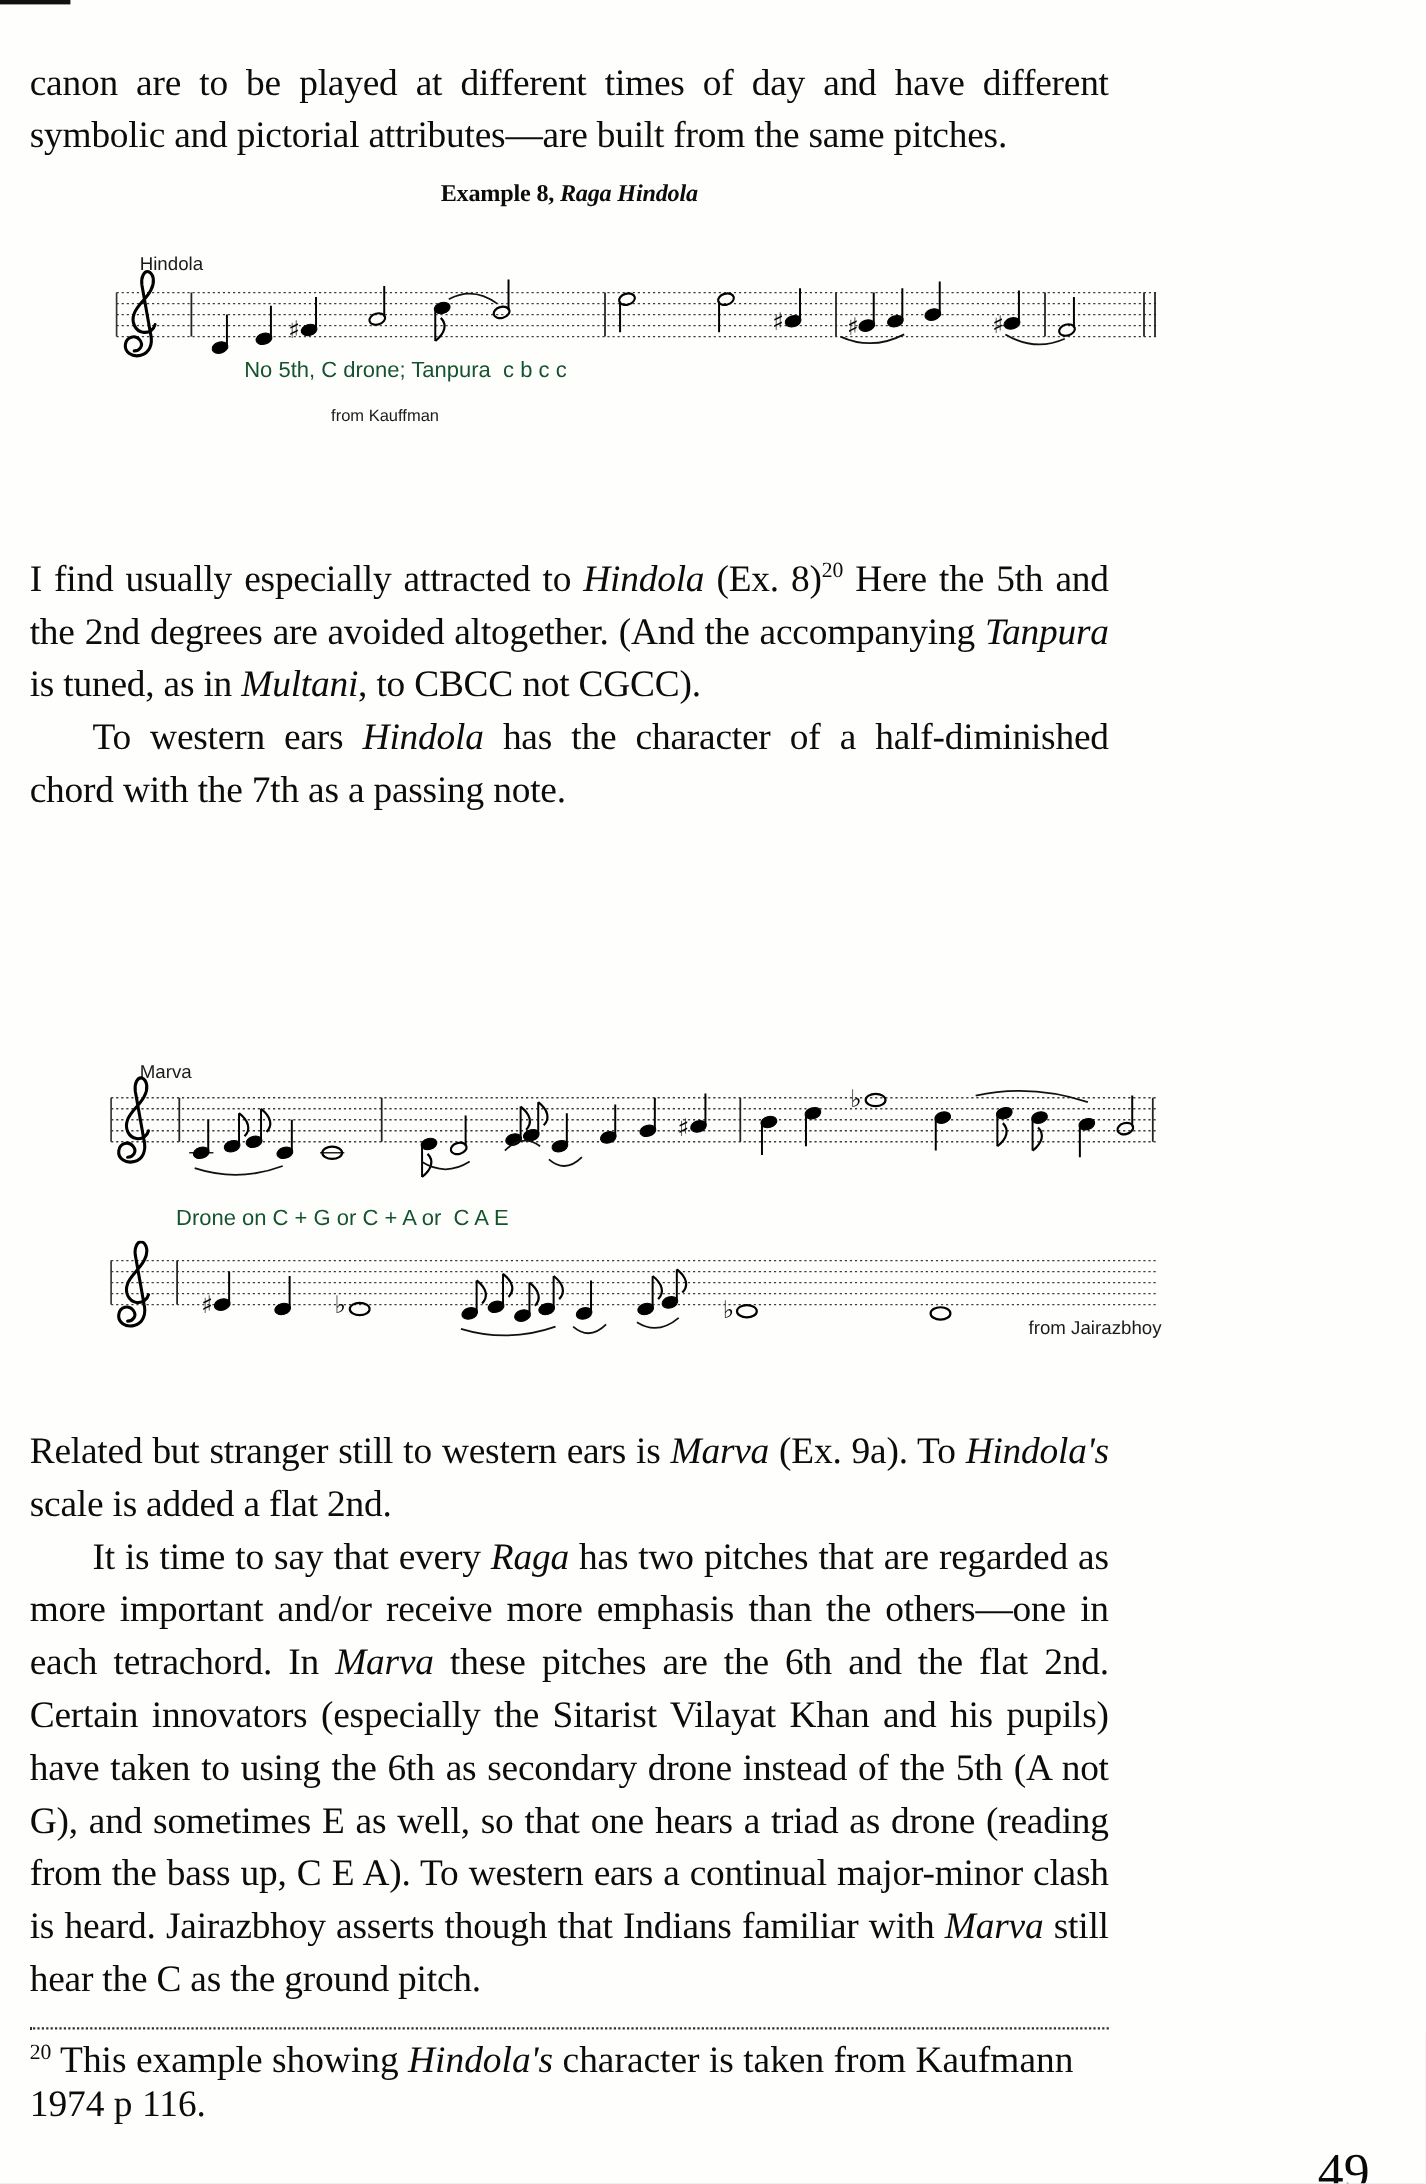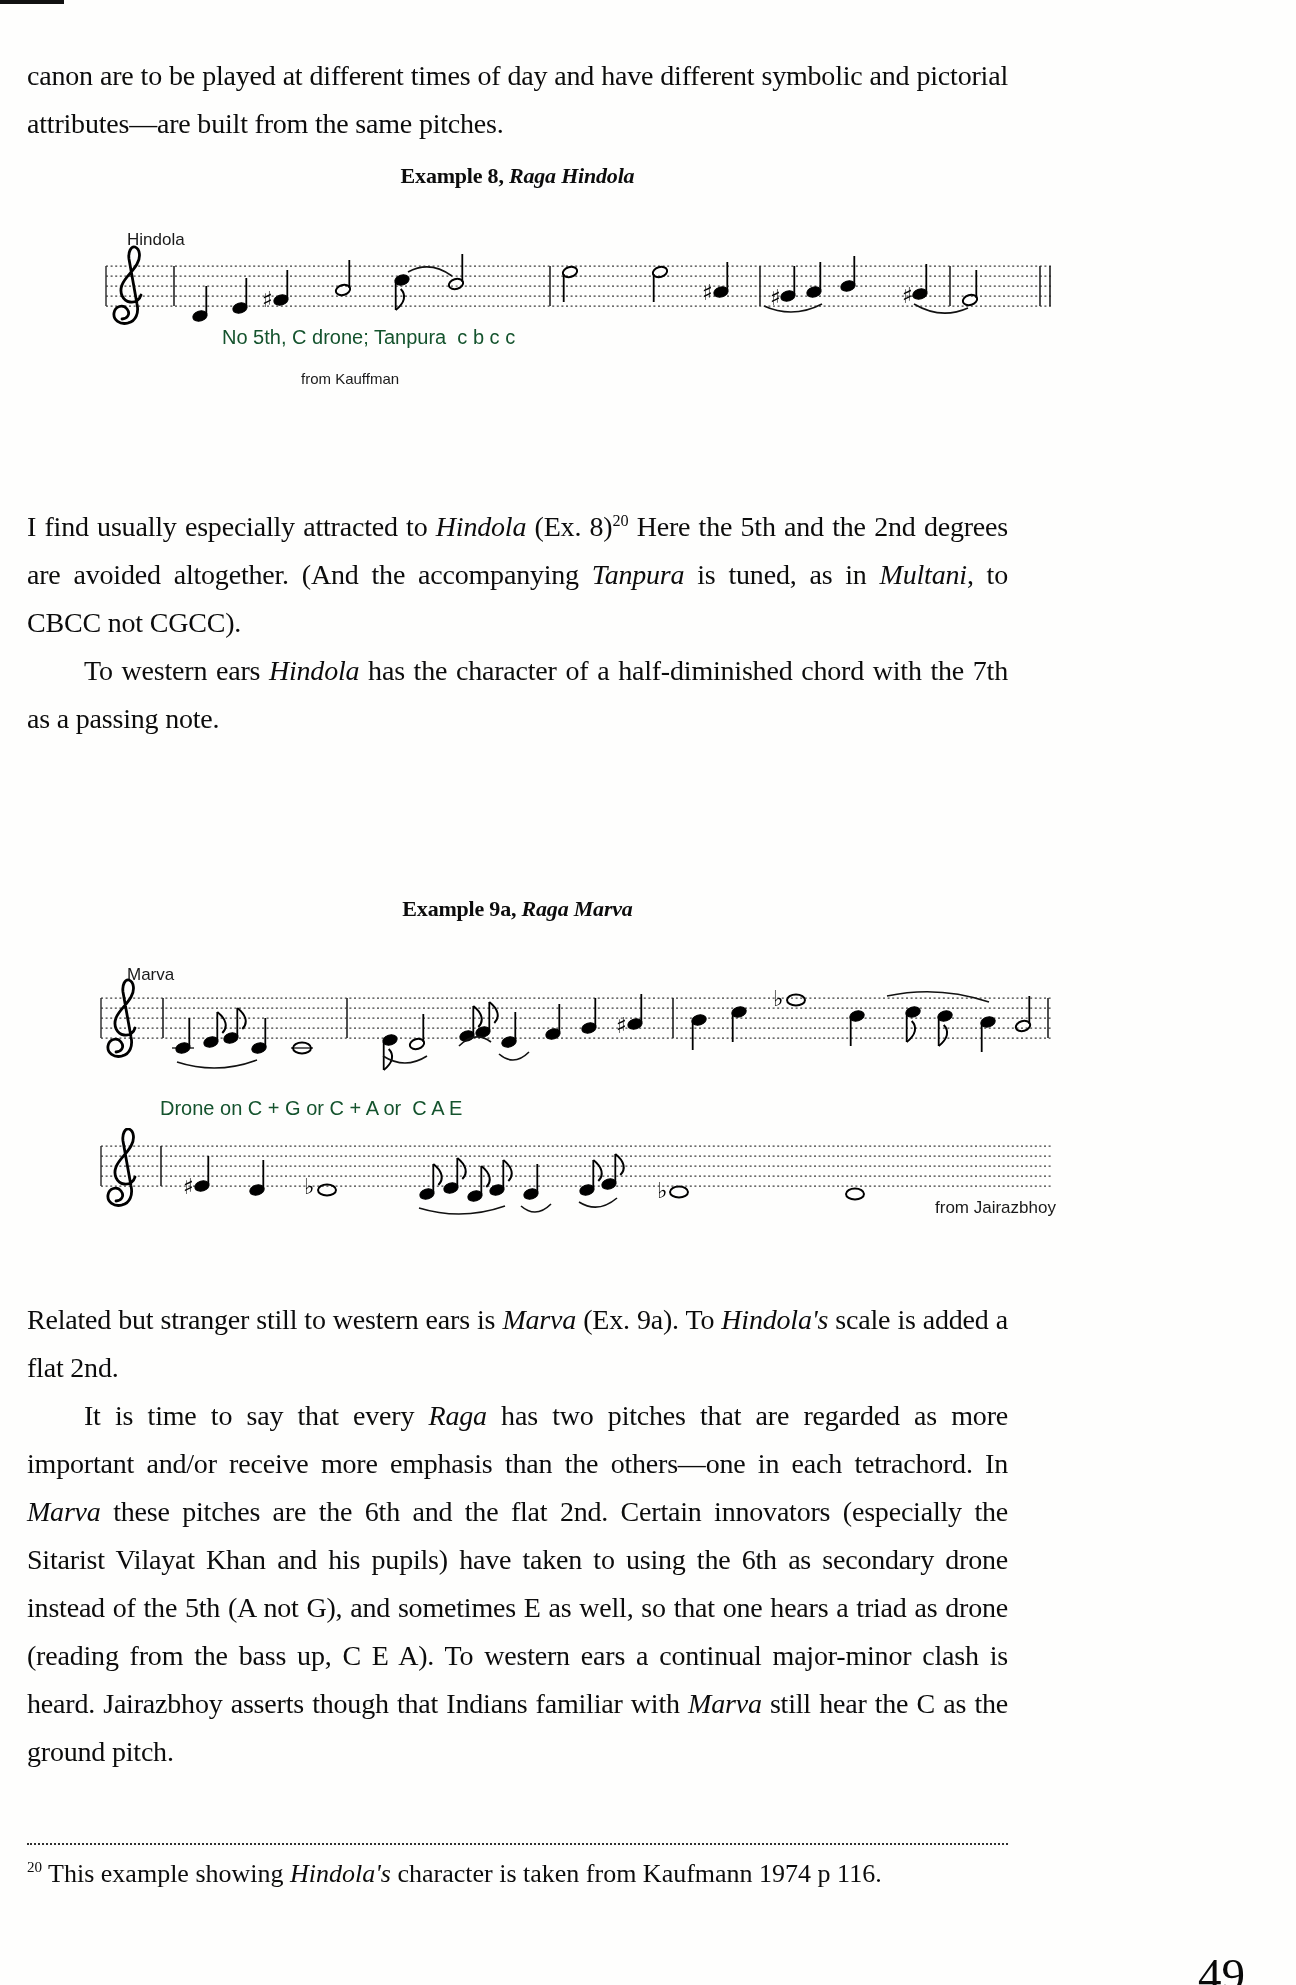--- a/index.html
+++ b/index.html
@@ -1,21 +1,21 @@
 <!DOCTYPE html>
 <html><head>
 <meta charset="utf-8">
 <style>
   html,body{margin:0;padding:0;background:#e8e8e8;}
   .page{
     position:relative;width:1296px;height:1985px;background:#fefefd;
     font-family:"Liberation Serif", serif;color:#0c0c0c;overflow:hidden;
     margin:0 auto;
   }
-  .para{position:absolute;left:27px;width:981px;font-size:28px;line-height:48px;
+  .para{position:absolute;left:27px;width:981px;font-size:34px;line-height:48px;
         text-align:justify;letter-spacing:-0.2px;}
   .para p{margin:0;}
   .indent{text-indent:57px;}
   .ex-heading{position:absolute;left:27px;width:981px;text-align:center;
               font-size:22px;font-weight:bold;margin:0;letter-spacing:-0.2px;}
   .it{font-style:italic;}
   sup{font-size:58%;line-height:0;}
   .staff-label{position:absolute;font-family:"Liberation Sans", sans-serif;
                font-size:17px;color:#1a1a1a;}
   .music-caption{position:absolute;font-family:"Liberation Sans", sans-serif;
@@ -24,21 +24,21 @@
                 font-size:15px;color:#1a1a1a;}
   .music-source2{position:absolute;font-family:"Liberation Sans", sans-serif;
                  font-size:17px;color:#1a1a1a;}
   .staff-svg{position:absolute;}
   #staff-hindola{left:100px;top:244px;}
   #staff-marva1{left:95px;top:978px;}
   #staff-marva2{left:95px;top:1128px;}
   .footnote-rule{position:absolute;left:27px;top:1843px;width:981px;
                  border-top:2px dotted #2f2f2f;height:0;}
   .footnote{position:absolute;left:27px;top:1854px;width:981px;
-            font-size:26px;line-height:40px;}
+            font-size:34px;line-height:40px;}
   .page-number{position:absolute;left:1198px;top:1948px;font-size:47px;color:#090909;}
   .scan-artifact{position:absolute;left:0;top:0;width:64px;height:4px;background:#111;}
 </style>
 </head>
 <body>
 
 <div class="page">
 
   <div class="scan-artifact"></div>
 
@@ -101,21 +101,20 @@
       <line x1="950" y1="22" x2="950" y2="62" stroke="#222" stroke-width="1.6"></line>
     </svg>
   <div class="music-caption" style="left:222px;top:326px;">No 5th, C drone; Tanpura  c b c c</div>
   <div class="music-source" style="left:256px;top:370px;margin-left:45px;">from Kauffman</div>
 
   <div class="para" style="top:503px;">
     <p><span>I find usually especially attracted to </span><span class="it">Hindola</span><span> (Ex. 8)</span><sup>20</sup><span> Here the 5th and the 2nd degrees are avoided altogether. (And the accompanying </span><span class="it">Tanpura</span><span> is tuned, as in </span><span class="it">Multani</span><span>, to CBCC not CGCC).</span></p>
     <p class="indent"><span>To western ears </span><span class="it">Hindola</span><span> has the character of a half-diminished chord with the 7th as a passing note.</span></p>
   </div>
 
-  <h2 class="ex-heading" style="top:896px;"><span>Example 9a, </span><span class="it">Raga Marva</span></h2>
 
   <div class="staff-label" style="left:127px;top:965px;">Marva</div>
   <svg id="staff-marva1" class="staff-svg" width="965" height="105" viewBox="0 0 965 105">
       <line x1="6" y1="20" x2="958" y2="20" stroke="#3c3c3c" stroke-width="1.25" stroke-dasharray="2 2.6"></line>
       <line x1="6" y1="30" x2="958" y2="30" stroke="#3c3c3c" stroke-width="1.25" stroke-dasharray="2 2.6"></line>
       <line x1="6" y1="40" x2="958" y2="40" stroke="#3c3c3c" stroke-width="1.25" stroke-dasharray="2 2.6"></line>
       <line x1="6" y1="50" x2="958" y2="50" stroke="#3c3c3c" stroke-width="1.25" stroke-dasharray="2 2.6"></line>
       <line x1="6" y1="60" x2="958" y2="60" stroke="#3c3c3c" stroke-width="1.25" stroke-dasharray="2 2.6"></line>
       <line x1="6" y1="20" x2="6" y2="60" stroke="#333" stroke-width="1.5"></line>
       <path d="M20 78 C12 80 5 75 6 68 C7 61 15 59 19 64 C23 69 19 74 14 74 M20 78 C28 76 31 68 29 59 L21 14 C20 7 23 1 27 2 C32 4 33 12 29 19 C24 28 17 32 14 40 C11 48 15 56 22 57 C28 58 32 54 33 50" transform="translate(7,0)" fill="none" stroke="#000" stroke-width="2.8" stroke-linecap="round"></path>

